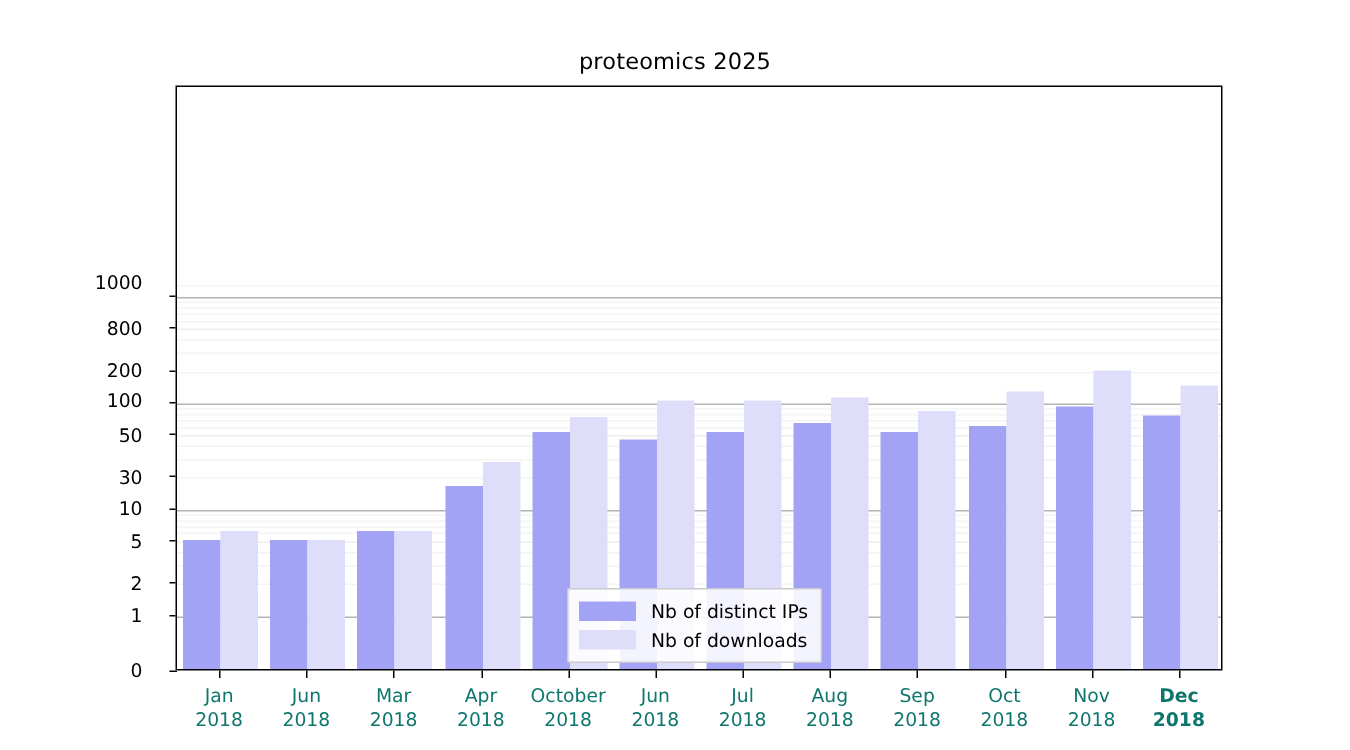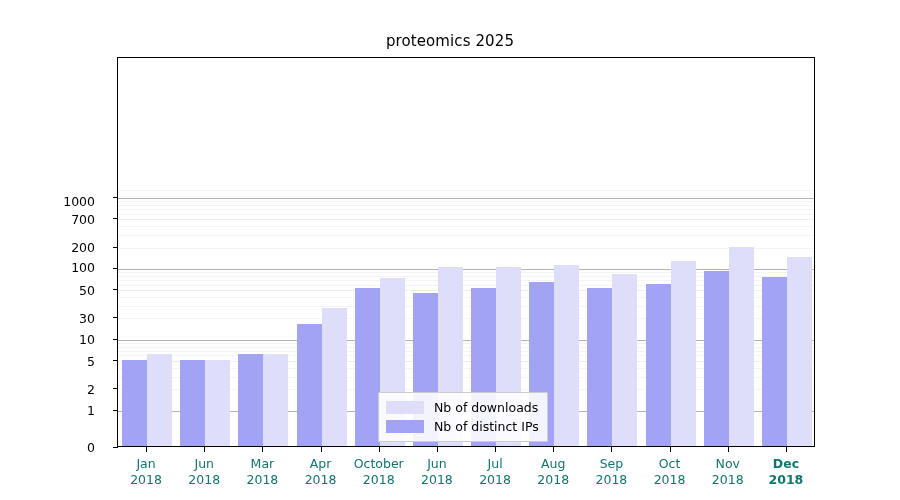--- a/index.html
+++ b/index.html
@@ -73,23 +73,23 @@
   .legend-label{white-space:nowrap;}
 </style>
 </head>
 <body>
 
 <div id="figure">
 
   <div id="chart-title">proteomics 2025</div>
 
   <div id="yticks-layer">
-      <div class="ytick" style="top: 201px;">1000</div>
+      <div class="ytick" style="top: 188px;">1000</div>
       <div class="ytickmark" style="top: 197.1px;"></div>
-      <div class="ytick" style="top: 218.913px;">700</div>
+      <div class="ytick" style="top: 218.913px;">800</div>
       <div class="ytickmark" style="top: 218.413px;"></div>
       <div class="ytick" style="top: 247.087px;">200</div>
       <div class="ytickmark" style="top: 246.587px;"></div>
       <div class="ytick" style="top: 267px;">100</div>
       <div class="ytickmark" style="top: 267.9px;"></div>
       <div class="ytick" style="top: 289.713px;">50</div>
       <div class="ytickmark" style="top: 289.213px;"></div>
       <div class="ytick" style="top: 317.887px;">30</div>
       <div class="ytickmark" style="top: 317.387px;"></div>
       <div class="ytick" style="top: 339.2px;">10</div>
@@ -210,21 +210,21 @@
       <div class="xtickmark" style="left: 669.583px;"></div>
       <div class="xlabel" style="left: 669.583px;"><span>Oct</span><br><span>2018</span></div>
       <div class="xtickmark" style="left: 727.75px;"></div>
       <div class="xlabel" style="left: 727.75px;"><span>Nov</span><br><span>2018</span></div>
       <div class="xtickmark" style="left: 785.917px;"></div>
       <div class="xlabel" style="left: 785.917px; font-weight: bold;"><span>Dec</span><br><span>2018</span></div>
     </div>
 
   <div id="legend">
       <div class="legend-row">
+        <span class="legend-swatch ips"></span>
+        <span class="legend-label">Nb of distinct IPs</span>
+      </div>
+      <div class="legend-row">
         <span class="legend-swatch dls"></span>
         <span class="legend-label">Nb of downloads</span>
       </div>
-      <div class="legend-row">
-        <span class="legend-swatch ips"></span>
-        <span class="legend-label">Nb of distinct IPs</span>
-      </div>
     </div>
 </div>
 
 </body></html>

